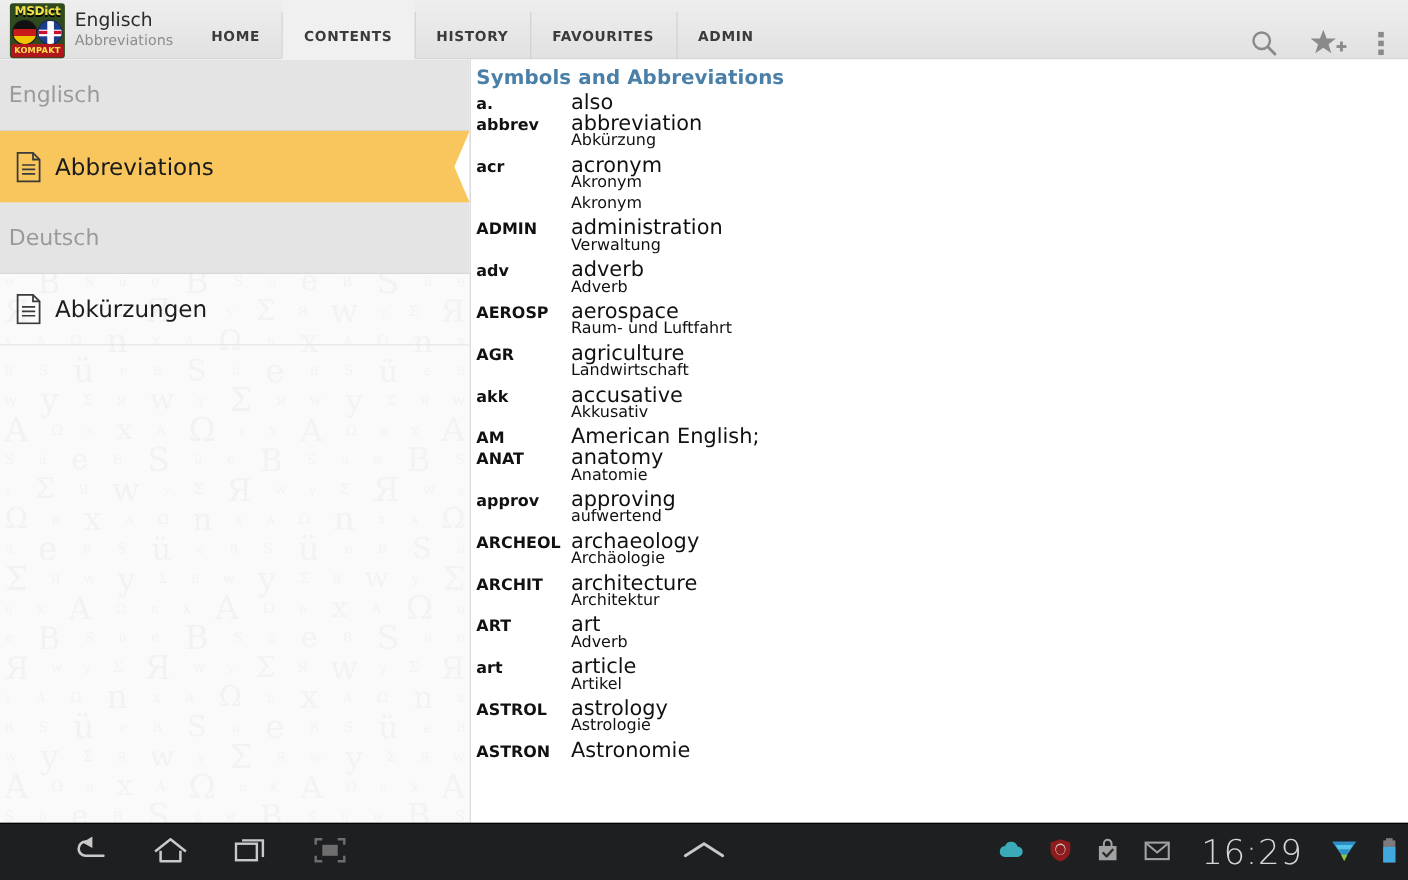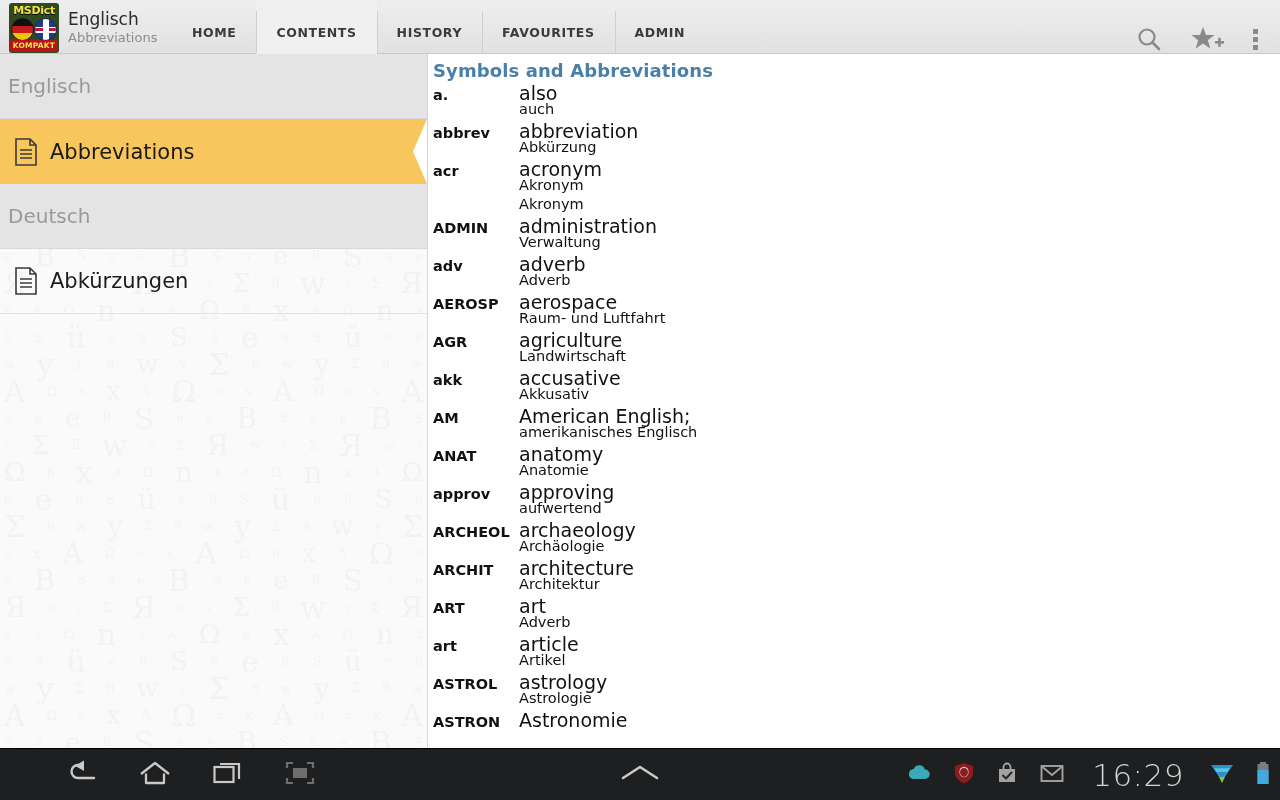--- a/index.html
+++ b/index.html
@@ -644,21 +644,20 @@
   </div>
 
   <div class="content">
     <div class="content-inner">
       <div class="c-title">Symbols and Abbreviations</div>
       <div id="entries">
           <div class="entry-line">
             <span class="abbr">a.</span>
             <span class="term">also</span>
           </div>
-          <div class="trans-line">auch</div>
           <div class="entry-line">
             <span class="abbr">abbrev</span>
             <span class="term">abbreviation</span>
           </div>
           <div class="trans-line">Abkürzung</div>
           <div class="entry-line">
             <span class="abbr">acr</span>
             <span class="term">acronym</span>
           </div>
           <div class="trans-line">Akronym</div>
@@ -685,21 +684,20 @@
           <div class="trans-line">Landwirtschaft</div>
           <div class="entry-line">
             <span class="abbr">akk</span>
             <span class="term">accusative</span>
           </div>
           <div class="trans-line">Akkusativ</div>
           <div class="entry-line">
             <span class="abbr">AM</span>
             <span class="term">American English;</span>
           </div>
-          <div class="trans-line">amerikanisches Englisch</div>
           <div class="entry-line">
             <span class="abbr">ANAT</span>
             <span class="term">anatomy</span>
           </div>
           <div class="trans-line">Anatomie</div>
           <div class="entry-line">
             <span class="abbr">approv</span>
             <span class="term">approving</span>
           </div>
           <div class="trans-line">aufwertend</div>

